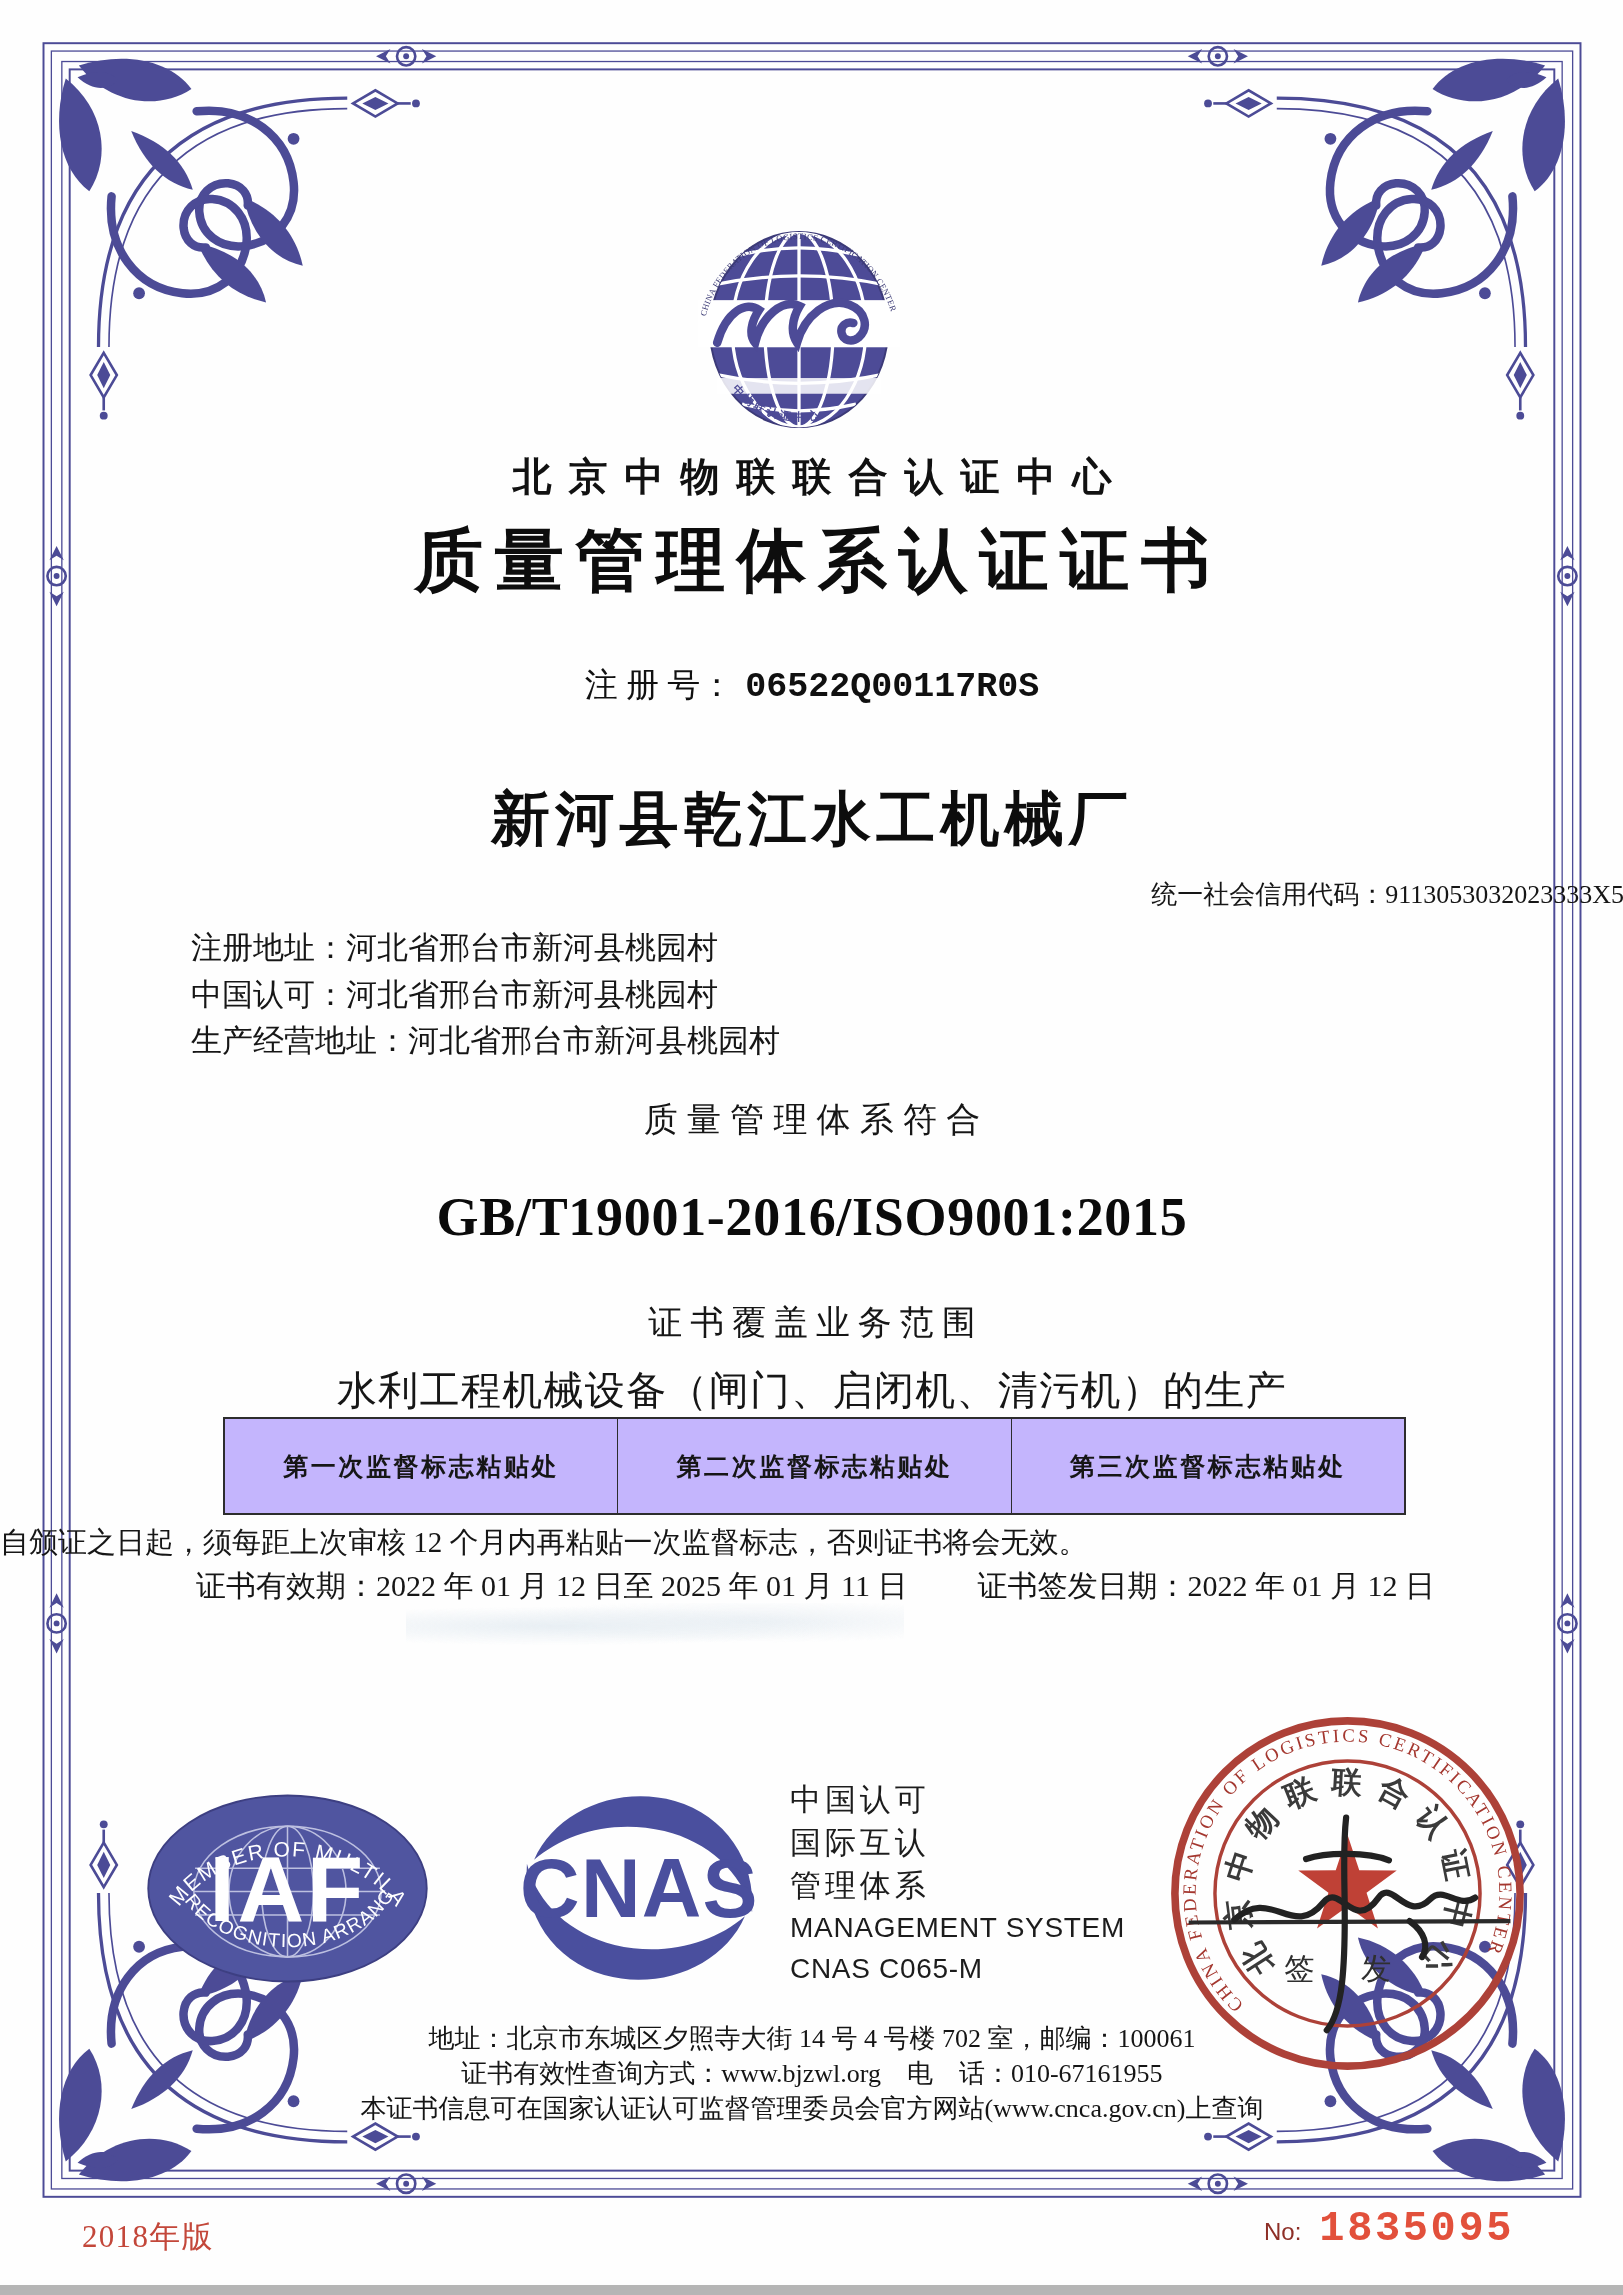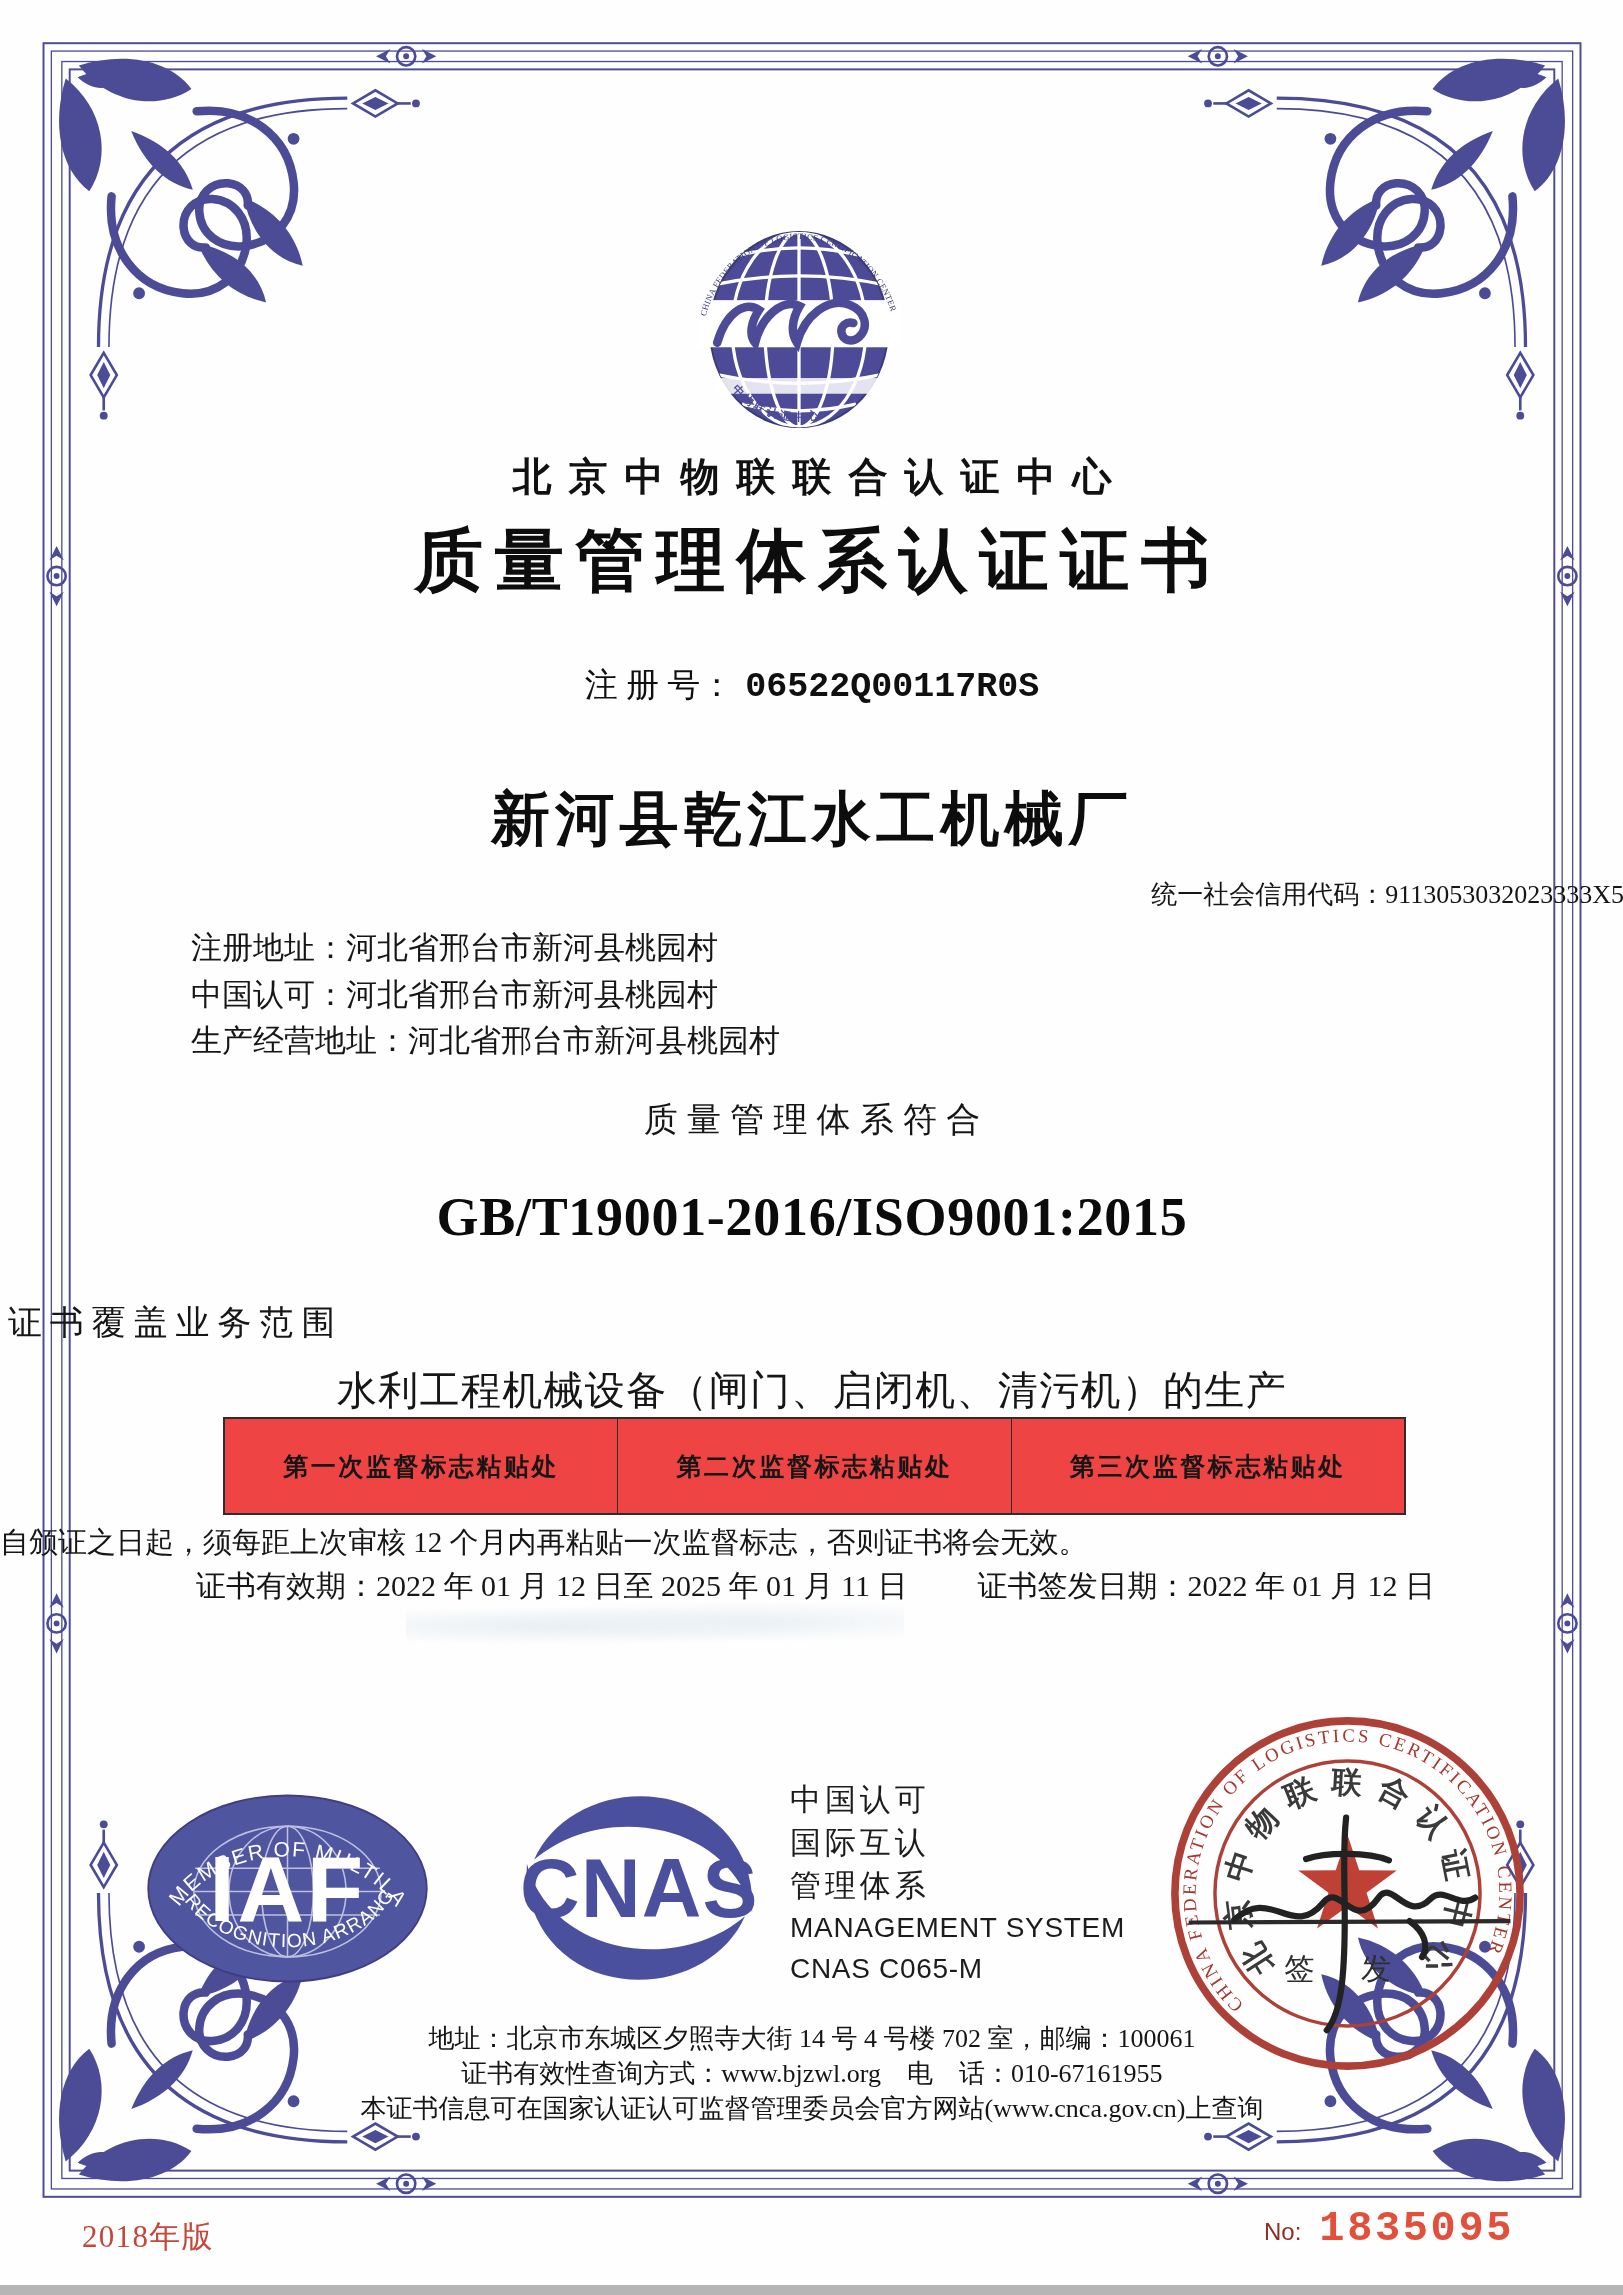--- a/index.html
+++ b/index.html
@@ -19,24 +19,24 @@
   .reg-line{position:absolute;top:663px;left:0;width:100%;text-align:center;font-size:33px;color:#101010;}
   .reg-line .reg-num{font-family:"Liberation Mono","DejaVu Sans Mono",monospace;font-weight:700;font-size:35px;margin-left:12px;}
   .company-name{position:absolute;top:780px;left:0;width:100%;text-align:center;
     font-weight:900;font-size:59px;letter-spacing:5.2px;color:#0d0d0d;}
   .credit-line{position:absolute;top:877px;left:0;width:100%;text-align:right;font-size:26px;}
   .addr{position:absolute;left:191px;font-size:31px;white-space:nowrap;}
   .addr1{top:927px;} .addr2{top:974px;} .addr3{top:1020px;}
   .conform{position:absolute;top:1097px;left:0;width:100%;text-align:center;font-size:34px;letter-spacing:9.2px;text-indent:9.2px;}
   .std-code{position:absolute;top:1186px;left:0;width:100%;text-align:center;
     font-weight:900;font-size:54px;letter-spacing:0.7px;color:#0b0b0b;}
-  .scope-title{position:absolute;top:1300px;left:0;width:100%;font-size:34px;letter-spacing:7.9px;text-indent:7.9px;}
+  .scope-title{position:absolute;top:1300px;left:0;width:100%;text-align:center;font-size:34px;letter-spacing:7.9px;text-indent:7.9px;}
   .scope{position:absolute;top:1363px;left:0;width:100%;text-align:center;font-size:40px;letter-spacing:1.3px;}
   .sup-table{position:absolute;top:1417px;left:223px;width:1179px;height:94px;
-    display:flex;border:2px solid #2d2d2d;background:#ef4444;}
+    display:flex;border:2px solid #2d2d2d;background:#c4b5fd;}
   .sup-cell{flex:1;display:flex;align-items:center;justify-content:center;
     font-weight:700;font-size:25px;letter-spacing:2.6px;border-left:1.3px solid #2d2d2d;}
   .sup-cell:first-child{border-left:none;}
   .sup-note{position:absolute;top:1523px;left:0;width:100%;text-align:left;font-size:29px;}
   .dates{position:absolute;top:1566px;left:0;right:0;display:flex;justify-content:space-between;
     padding:0 189px 0 196px;font-size:30px;white-space:nowrap;}
   .iaf-logo{position:absolute;left:145px;top:1793px;width:285px;height:191px;}
   .cnas-logo{position:absolute;left:498px;top:1780px;width:283px;height:216px;}
   .acc-text{position:absolute;left:790px;top:1778px;color:#1c1c1c;}
   .acc-text .cn{font-family:"Liberation Sans","DejaVu Sans",sans-serif;font-size:31px;line-height:43px;letter-spacing:3.9px;}

